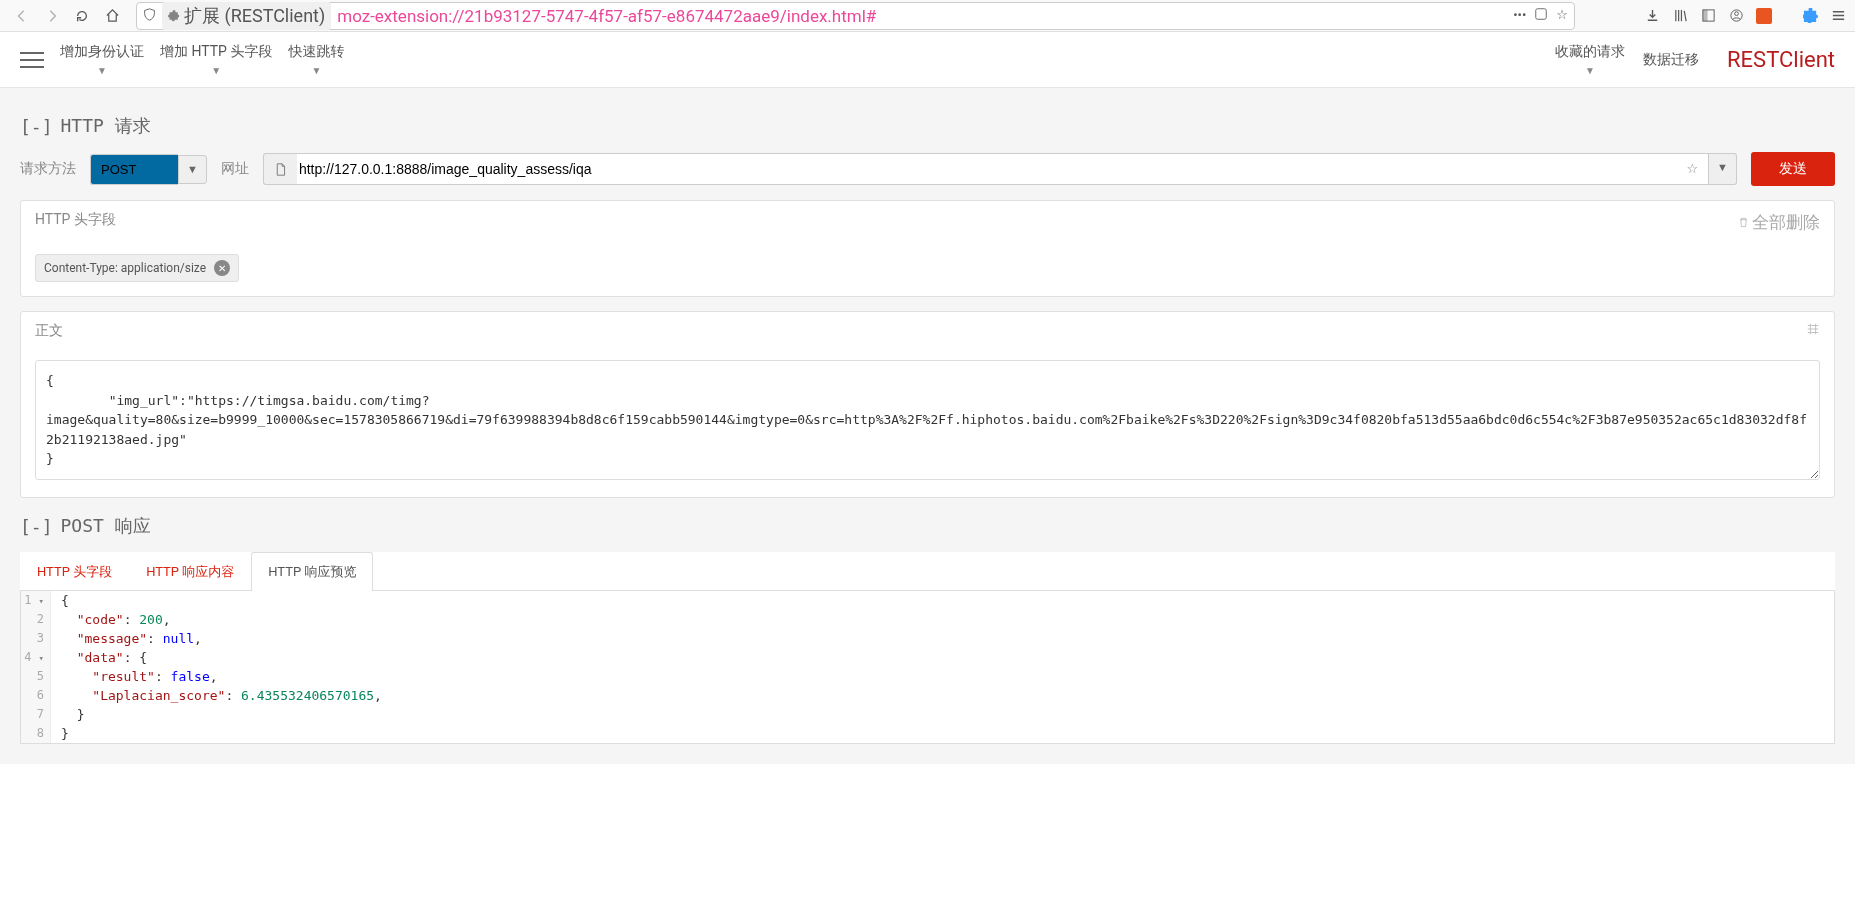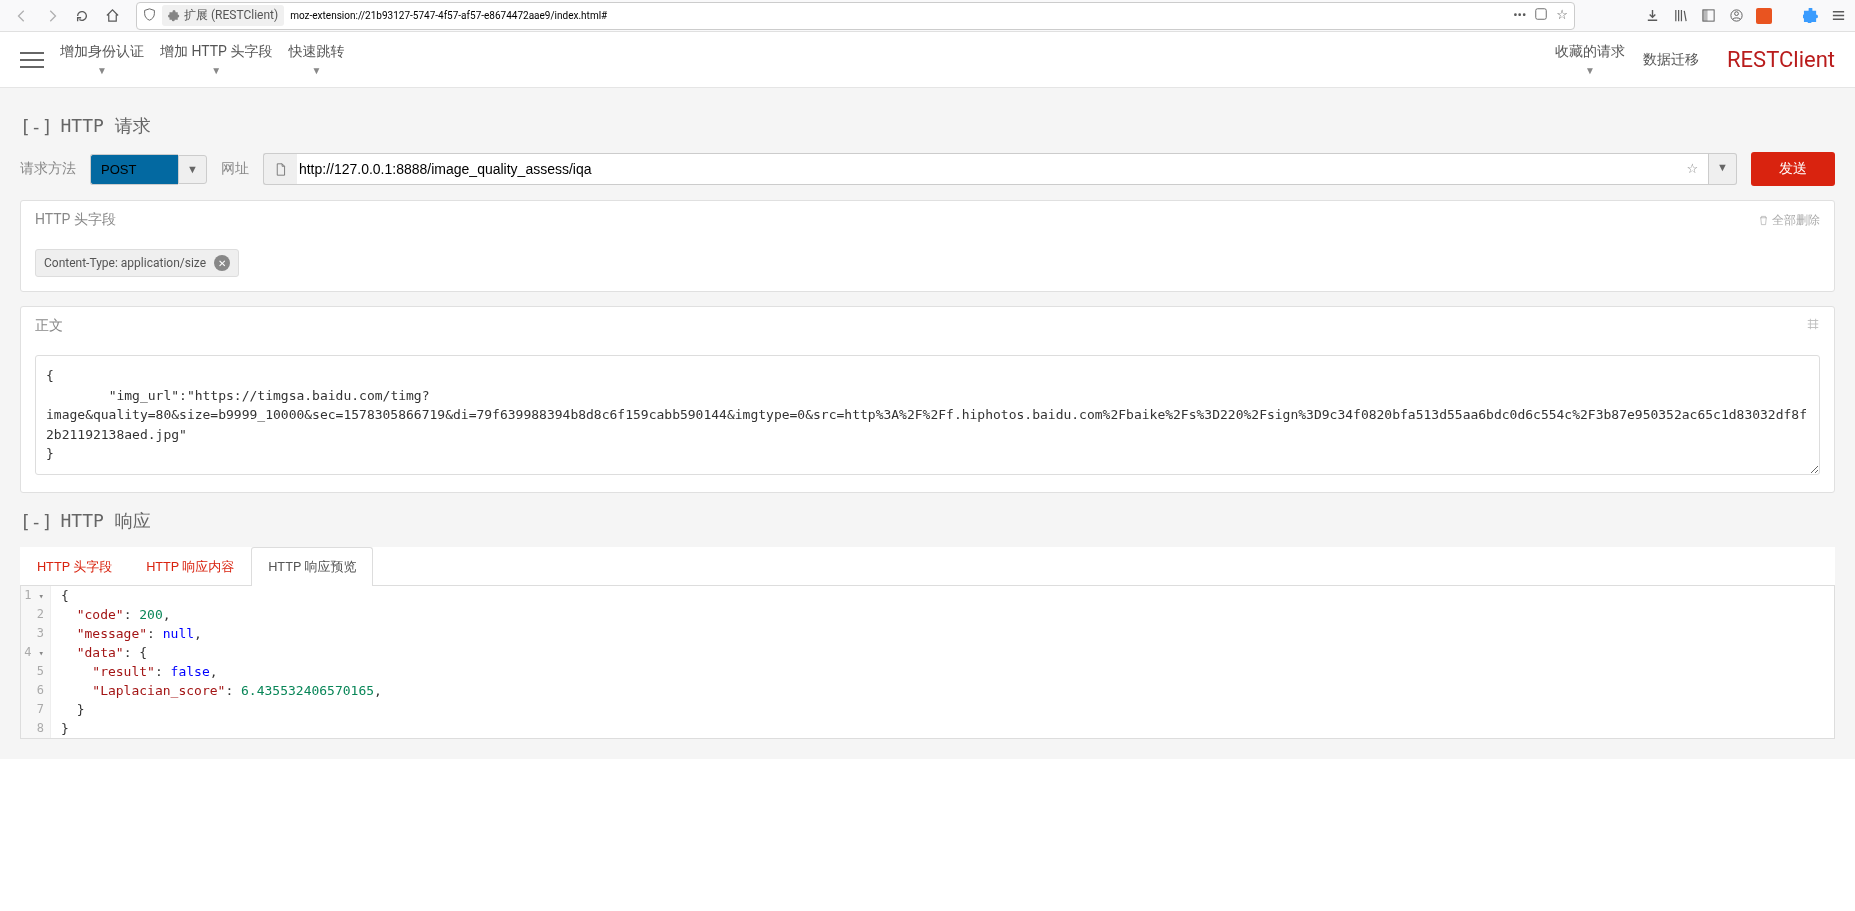--- a/index.html
+++ b/index.html
@@ -5,22 +5,22 @@
     * { margin: 0; padding: 0; box-sizing: border-box; }
     body { font-family: -apple-system, BlinkMacSystemFont, "Segoe UI", Roboto, sans-serif; font-size: 13px; color: #333; background: #fff; }
     
     
     .browser-chrome { display: flex; align-items: center; height: 32px; background: #f9f9fa; border-bottom: 1px solid #e0e0e0; padding: 0 8px; gap: 8px; }
     .nav-btns { display: flex; gap: 2px; align-items: center; }
     .nav-btn { width: 28px; height: 28px; display: flex; align-items: center; justify-content: center; border-radius: 4px; color: #5a5a5a; cursor: pointer; }
     .nav-btn.disabled { color: #b0b0b0; }
     .address-bar { flex: 1; display: flex; align-items: center; height: 28px; background: #fff; border: 1px solid #ccc; border-radius: 4px; padding: 0 6px; gap: 6px; margin: 0 60px 0 2px; }
     .addr-icon { color: #666; font-size: 12px; }
-    .ext-label { background: #f0f0f0; padding: 2px 6px; border-radius: 3px; font-size: 12px; color: #555; display:flex; align-items:center; gap:4px; }
-    .addr-text { flex: 1; font-size: 10px; color: #000000; }
+    .ext-label { background: #f0f0f0; padding: 2px 6px; border-radius: 3px; font-size: 18px; color: #555; display:flex; align-items:center; gap:4px; }
+    .addr-text { flex: 1; font-size: 17px; color: #ec4899; }
     .addr-right { display: flex; gap: 8px; color: #5a5a5a; }
     .toolbar-right { display: flex; gap: 10px; color: #5a5a5a; align-items:center; }
     .toolbar-icon { width: 18px; height: 18px; display:inline-flex; align-items:center; justify-content:center; }
     .orange-box { width:16px; height:16px; background:#e95420; border-radius:2px; }
     
     
     .app-header { display: flex; align-items: center; height: 56px; padding: 0 20px; border-bottom: 1px solid #e5e5e5; gap: 16px; background:#fff; }
     .hamburger { width: 24px; display: flex; flex-direction: column; gap: 5px; cursor: pointer; }
     .hamburger span { height: 2px; background: #666; }
     .menu-item { color: #555; font-size: 14px; display: flex; align-items: center; gap: 4px; cursor: pointer; flex-direction: column; }
@@ -43,21 +43,21 @@
     .url-group { flex: 1; display: flex; align-items: stretch; }
     .url-prefix { padding: 7px 10px; border: 1px solid #ccc; border-right:none; background: #efefef; border-radius: 3px 0 0 3px; color:#666; display:flex; align-items:center; }
     .url-input { flex: 1; padding: 7px 2px; border: 1px solid #ccc; border-left:none; border-right:none; font-size: 14px; }
     .url-star { padding: 7px 10px; border: 1px solid #ccc; border-left:none; background: #fff; color:#888; cursor:pointer; }
     .url-dd { padding: 7px 8px; border: 1px solid #ccc; border-left:none; background: #efefef; border-radius: 0 3px 3px 0; cursor:pointer; color:#666; font-size:11px; }
     .send-btn { background: #d9230f; color: #fff; padding: 8px 28px; border: none; border-radius: 3px; font-size: 14px; cursor: pointer; }
     
     
     .panel { background: #fff; border: 1px solid #e0e0e0; border-radius: 3px; margin-bottom: 14px; }
     .panel-header { display: flex; justify-content: space-between; padding: 10px 14px; color: #888; font-size: 14px; }
-    .panel-header-action { color: #aaa; font-size: 12px; cursor: pointer; display:flex; align-items:center; gap:3px; }
+    .panel-header-action { color: #aaa; font-size: 17px; cursor: pointer; display:flex; align-items:center; gap:3px; }
     .panel-body { padding: 10px 14px 14px 14px; }
     .header-tag { display: inline-flex; align-items: center; background: #efefef; border: 1px solid #ddd; border-radius: 3px; padding: 5px 8px; font-size: 12px; color: #555; gap: 8px; }
     .header-tag .x { width: 16px; height: 16px; border-radius: 50%; background: #888; color: #fff; display:flex; align-items:center; justify-content:center; font-size:10px; cursor:pointer; }
     .body-textarea { width: 100%; min-height: 120px; border: 1px solid #ddd; border-radius: 3px; padding: 10px; font-family: Consolas, Monaco, monospace; font-size: 13px; resize: vertical; color:#333; line-height:1.5; }
     .body-grid-icon { color:#bbb; }
     
     
     .tabs { display: flex; border-bottom: 1px solid #ddd; margin-top: 8px; background:#fff; }
     .tab { padding: 10px 16px; cursor: pointer; font-size: 13px; color: #d9230f; border: 1px solid transparent; border-bottom: none; margin-bottom:-1px; }
     .tab.active { color: #555; border-color: #ddd; background: #fff; border-radius: 3px 3px 0 0; }
@@ -246,21 +246,21 @@
     </div>
     <div class="panel-body">
       <textarea class="body-textarea" style="">{
         "img_url":"https://timgsa.baidu.com/timg?image&amp;quality=80&amp;size=b9999_10000&amp;sec=1578305866719&amp;di=79f639988394b8d8c6f159cabb590144&amp;imgtype=0&amp;src=http%3A%2F%2Ff.hiphotos.baidu.com%2Fbaike%2Fs%3D220%2Fsign%3D9c34f0820bfa513d55aa6bdc0d6c554c%2F3b87e950352ac65c1d83032df8f2b21192138aed.jpg"
 }</textarea>
     </div>
   </div>
 
   <div class="section-title">
     <span class="collapse-toggle">[-]</span>
-    <span>HTTP 响应</span>
+    <span>POST 响应</span>
   </div>
 
   <div class="tabs">
     <div class="tab">HTTP 头字段</div>
     <div class="tab">HTTP 响应内容</div>
     <div class="tab active">HTTP 响应预览</div>
   </div>
 
   <div class="code-view">
     <div class="code-line">

